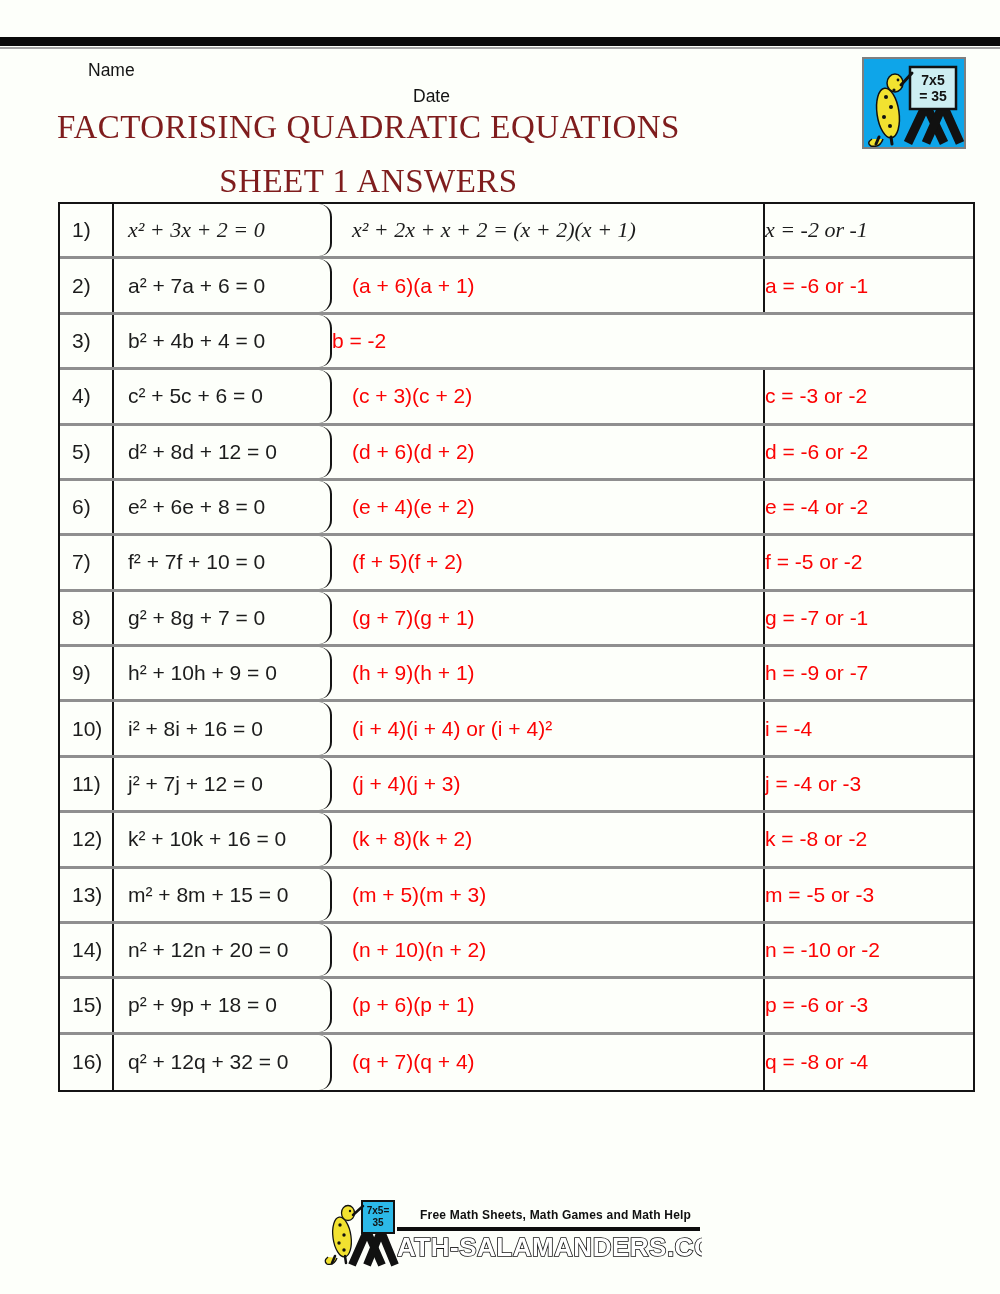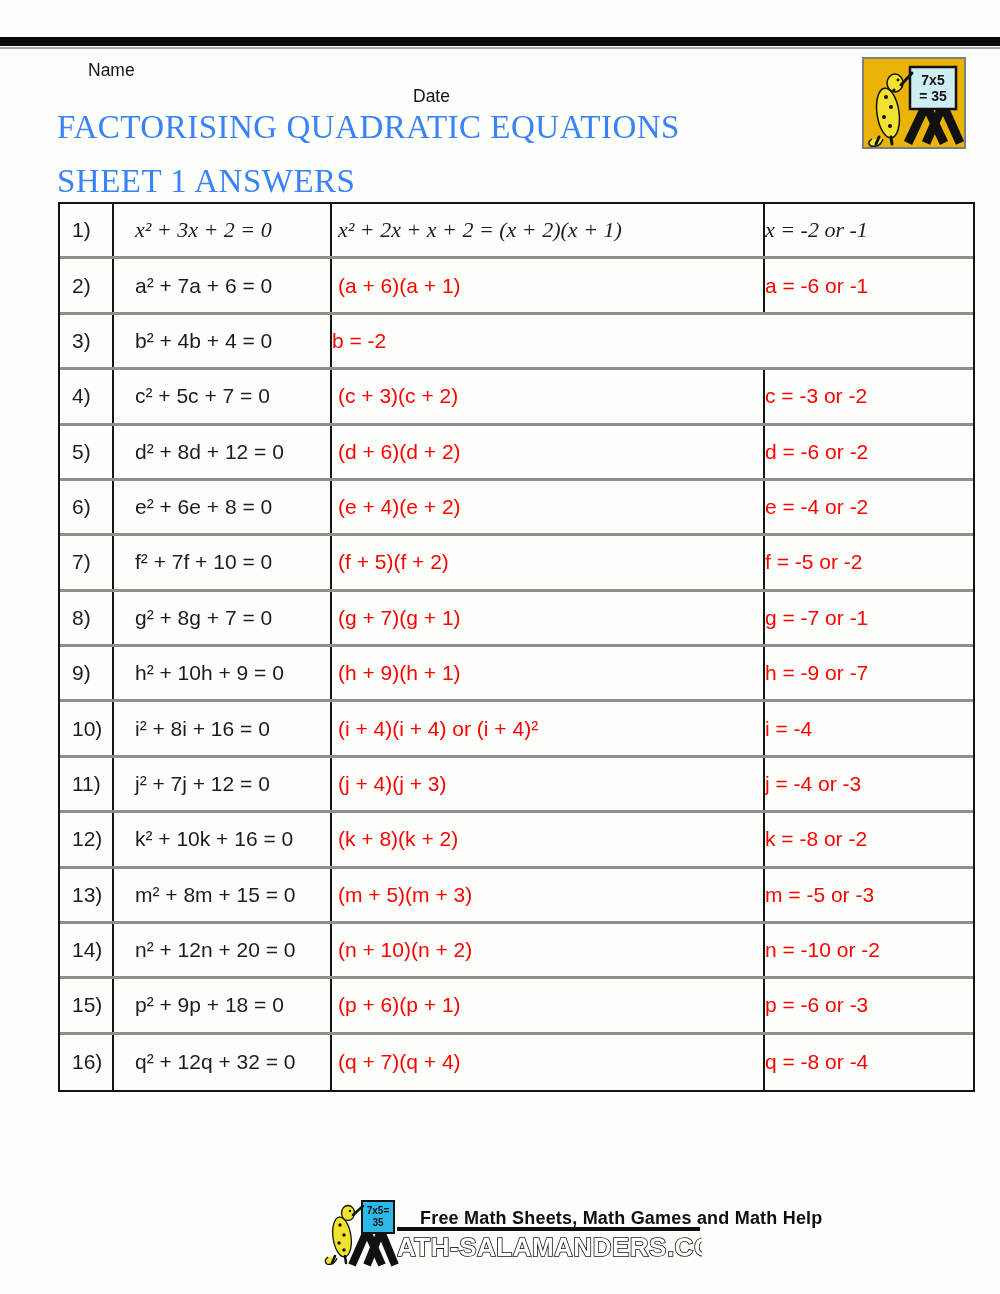--- a/index.html
+++ b/index.html
@@ -23,58 +23,58 @@
   .page-title {
     position:absolute; left:57px; top:100px;
     font-family:"Liberation Serif", serif;
     font-size:33px; line-height:54px; letter-spacing:0.5px;
     font-weight:400;
   }
 
   
   .corner-logo {
     position:absolute; left:862px; top:57px; width:104px; height:92px;
-    background:#eab308; border:2px solid #7f7f7f;
+    background:#0ea5e9; border:2px solid #7f7f7f;
   }
 
   
   .answers-table {
     position:absolute; left:58px; top:202px; width:917px; height:890px;
     border:2px solid #141414;
     display:grid; grid-template-rows:repeat(16, 1fr);
     background:#fdfffa;
   }
   .t-row { display:grid; grid-template-columns:54px 218px 433px 1fr; border-bottom:3px solid #8f8f8f; }
   .t-row:last-child { border-bottom:none; }
   .t-cell { display:flex; align-items:center; font-size:21px; overflow:hidden; white-space:nowrap; }
   .cell-num { padding-left:12px; border-right:2px solid #141414; }
-  .cell-eq  { padding-left:21px; border-right:2px solid #141414; }
-  .cell-fac { padding-left:6px; border-right:2px solid #141414; }
+  .cell-eq  { padding-left:14px; border-right:2px solid #141414;border-radius:13px; }
+  .cell-fac { padding-left:20px; border-right:2px solid #141414; }
   .cell-ans { }
   .t-row .red { color:#fb0303;text-align:center; }
   .t-row.example .cell-eq, .t-row.example .cell-fac, .t-row.example .cell-ans {
     font-family:"Liberation Serif", serif; font-style:italic; color:#1c1c1c; font-size:22px;
   }
 
   
   .footer-logo-svg { position:absolute; left:322px; top:1195px; }
-  .footer-tagline  { position:absolute; left:420px; top:1208px; font-size:18px; font-weight:bold; color:#101010; letter-spacing:0.2px; }
+  .footer-tagline  { position:absolute; left:420px; top:1208px; font-size:12px; font-weight:bold; color:#101010; letter-spacing:0.2px; }
   .footer-divider  { position:absolute; left:397px; top:1227px; width:303px; height:3.5px; background:#0d0d0d; }
   .footer-wordmark { position:absolute; left:397px; top:1230px; }
 </style>
 </head>
 <body>
 
 <div class="topbar-black"></div>
 <div class="topbar-gray"></div>
 
 <div class="name-label">Name</div>
 <div class="date-label">Date</div>
 
-<div class="page-title" style="color: #3b82f6;">
+<div class="page-title" style="color: #7f1d1d; text-align: center;">
   <div>FACTORISING QUADRATIC EQUATIONS</div>
   <div>SHEET 1 ANSWERS</div>
 </div>
 
 <div class="corner-logo">
   <svg width="100" height="88" viewBox="0 0 100 88">
 
     <path d="M44 84 L62 46 L80 84" fill="none" stroke="#111" stroke-width="9"></path>
     <path d="M62 84 L79 46 L96 84" fill="none" stroke="#111" stroke-width="9"></path>
 
@@ -110,21 +110,21 @@
       <div class="t-cell cell-fac red">(a + 6)(a + 1)</div>
       <div class="t-cell cell-ans red">a = -6 or -1</div>
     </div>
     <div class="t-row">
       <div class="t-cell cell-num">3)</div>
       <div class="t-cell cell-eq">b² + 4b + 4 = 0</div>
       <div class="t-cell cell-ans red">b = -2</div>
     </div>
     <div class="t-row">
       <div class="t-cell cell-num">4)</div>
-      <div class="t-cell cell-eq">c² + 5c + 7 = 0</div>
+      <div class="t-cell cell-eq">c² + 5c + 6 = 0</div>
       <div class="t-cell cell-fac red">(c + 3)(c + 2)</div>
       <div class="t-cell cell-ans red">c = -3 or -2</div>
     </div>
     <div class="t-row">
       <div class="t-cell cell-num">5)</div>
       <div class="t-cell cell-eq">d² + 8d + 12 = 0</div>
       <div class="t-cell cell-fac red">(d + 6)(d + 2)</div>
       <div class="t-cell cell-ans red">d = -6 or -2</div>
     </div>
     <div class="t-row">

